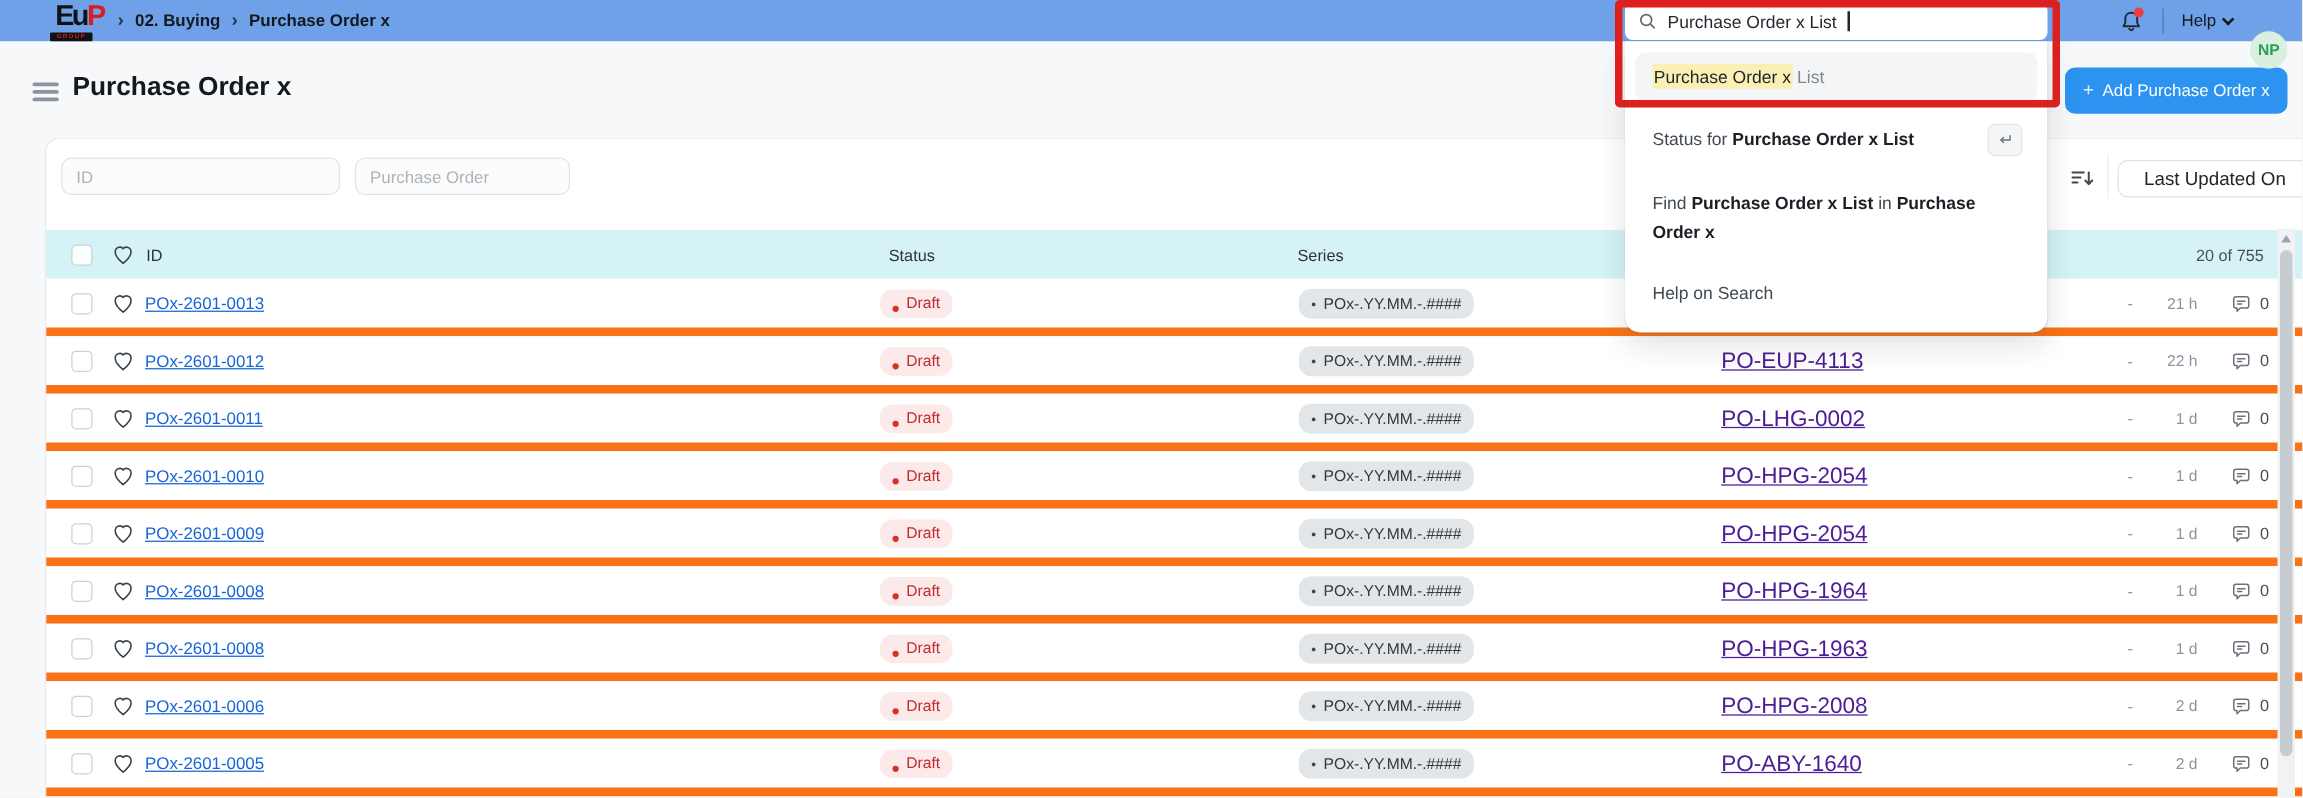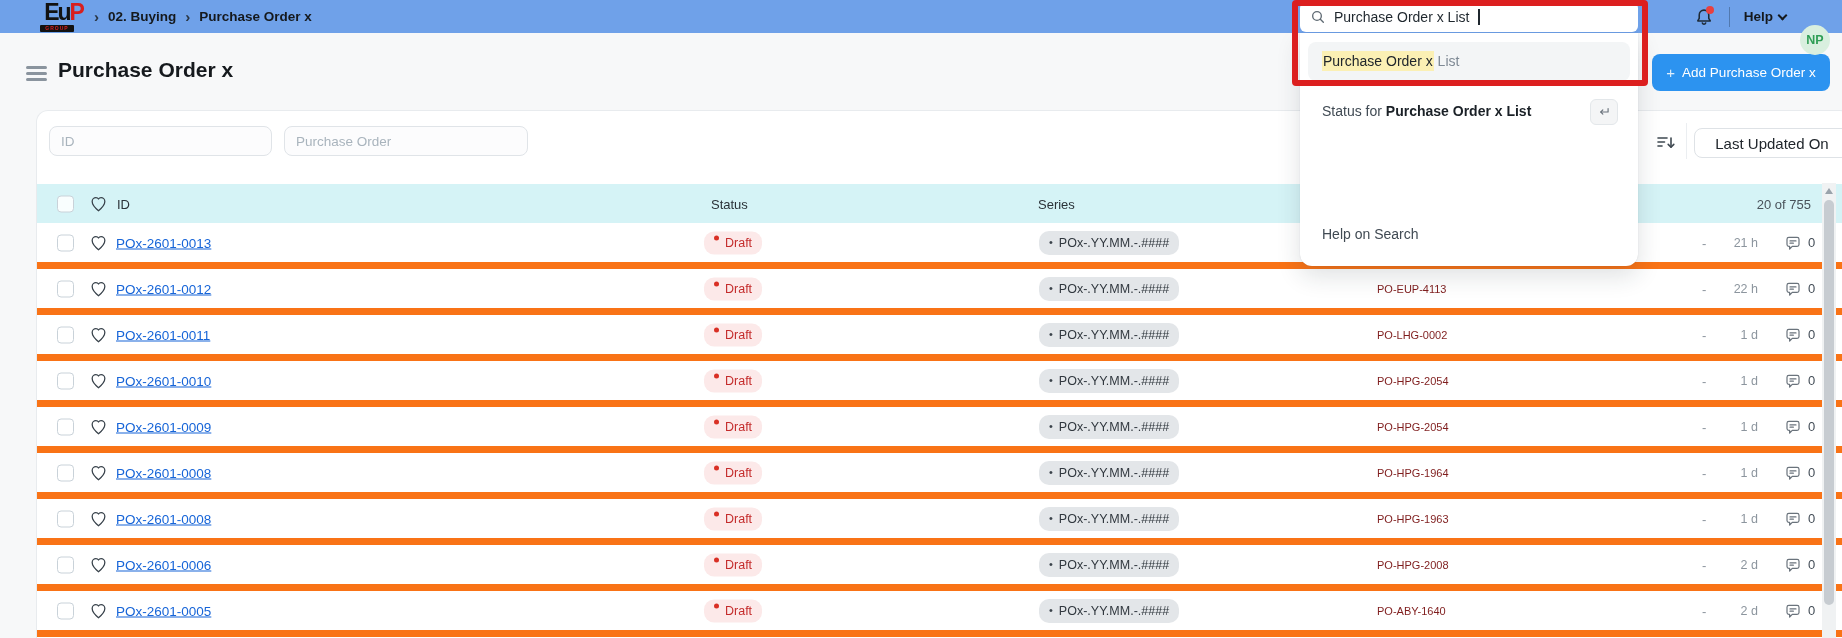--- a/index.html
+++ b/index.html
@@ -11,62 +11,62 @@
   .logo { position:absolute; left:24px; top:2px; width:66px; text-align:center; line-height:20px; }
   .logo-top { font-weight:900; font-size:23px; letter-spacing:-2px; color:#121212; font-family:"Liberation Sans", sans-serif;margin-left:13px; }
   .logo-top .acc { color:#D81F1F; }
   .logo-sub { display:block; margin:0 auto; width:34px; background:#121212; color:#D81F1F; font-size:5px; font-weight:700; letter-spacing:1px; line-height:7px; border-radius:1px; }
   .crumbs { position:absolute; left:94px; top:0; height:33px; display:flex; align-items:center; gap:9px; font-size:13.5px; font-weight:600; color:#15191D; }
   .crumb-sep { font-size:15px; font-weight:600; color:#2A3644; }
   .nav-right { position:absolute; right:12px; top:0; height:33px; display:flex; align-items:center; gap:14px; }
   .bell { position:relative; width:22px; height:22px; cursor:pointer; }
   .bell-dot { position:absolute; right:1px; top:0; width:8px; height:8px; border-radius:50%; background:#E84040; }
   .nav-divider { width:1px; height:20px; background:rgba(25,45,70,.35); }
-  .help { display:flex; align-items:center; gap:6px; font-size:13.5px; font-weight:700; color:#15191D; cursor:pointer; }
+  .help { display:flex; align-items:center; gap:6px; font-size:13.5px; font-weight:400; color:#15191D; cursor:pointer; }
   .chev-down { width:7px; height:7px; border-right:2px solid #15191D; border-bottom:2px solid #15191D; transform:rotate(45deg); margin-top:-3px; }
   .avatar { width:30px; height:30px; border-radius:50%; background:var(--avatar-bg); color:var(--avatar-text); font-size:12.5px; font-weight:700; display:flex; align-items:center; justify-content:center; cursor:pointer;margin-top:46px; }
 
   
   .burger { position:absolute; left:26px; top:66px; width:21px; cursor:pointer; }
   .burger span { display:block; height:2.5px; background:#8A949E; border-radius:2px; margin-bottom:3.5px; }
   .page-title { position:absolute; left:58px; top:58px; font-size:21px; font-weight:700; color:#15191D; }
   .add-btn { position:absolute; left:1652px; top:54px; width:178px; height:37px; background:var(--accent); border:none; border-radius:8px; color:#fff; font-size:13.5px; font-family:"Liberation Sans", sans-serif; cursor:pointer; display:flex; align-items:center; justify-content:center; gap:7px; }
   .add-btn .plus { font-size:15px; opacity:.85; }
 
   
   .card { position:absolute; left:36px; top:110px; width:1816px; height:528px; background:#fff; border:1px solid #E8EBEE; border-bottom:none; border-radius:12px 12px 0 0; }
   .f-input { position:absolute; top:15px; height:30px; border:1px solid #E0E4E8; border-radius:8px; background:#FCFCFD; font-size:13.5px; font-family:"Liberation Sans", sans-serif; color:#30363C; padding:0 11px; outline:none; }
   .f-input::placeholder { color:#A9B4BD; }
   #f-id { left:12px; width:223px; }
-  #f-po { left:247px; width:244px; }
+  #f-po { left:247px; width:172px; }
   .sort-icon { position:absolute; left:1618px; top:21px; width:22px; height:22px; cursor:pointer; }
   .filter-divider { position:absolute; left:1649px; top:12px; width:1px; height:36px; background:#EBEEF1; }
   .sort-btn { position:absolute; left:1657px; top:17px; width:156px; height:30px; background:#fff; border:1px solid #DEE2E6; border-radius:8px; font-size:15px; font-weight:500; font-family:"Liberation Sans", sans-serif; color:#20262C; cursor:pointer; }
 
   
   .lhead { position:absolute; left:0; top:73px; width:100%; height:39px; background:var(--header-cyan); }
   .cell { position:absolute; top:50%; transform:translateY(-50%); }
   .cb { left:20px; width:17px; height:17px; border:1.5px solid #C9D2D9; border-radius:4px; background:rgba(255,255,255,.85); cursor:pointer; }
   .heart { left:52px; width:19px; height:19px; cursor:pointer; }
   .hcol { font-size:13px; color:#2B3238; }
   .h-id { left:80px; }
   .h-status { left:674px; }
   .h-series { left:1001px; }
   .h-count { left:1688px; width:86px; text-align:right; color:#49525A; }
 
   
   .rows { position:absolute; left:0; top:112px; width:100%; }
   .row { position:relative; width:100%; height:46px; border-bottom:7px solid #f97316; background:#fff; }
   .id-link { left:79px; font-size:13.5px; font-weight:500; color:var(--link); text-decoration:underline; cursor:pointer; }
-  .pill { display:inline-flex; align-items:flex-start; gap:6px; border-radius:10px; font-size:12.5px; white-space:nowrap; }
+  .pill { display:inline-flex; align-items:flex-end; gap:6px; border-radius:10px; font-size:12.5px; white-space:nowrap; }
   .p-draft { left:667px; background:var(--draft-bg); color:var(--draft-text); font-weight:500; padding:4.5px 10px; }
   .p-draft .dot { width:5px; height:5px; border-radius:50%; background:#D93025; }
   .p-series { left:1002px; background:var(--series-bg); color:#31383F; padding:5px 10px; }
   .p-series .sdot { color:#3A424A; font-size:11px; }
-  .po { left:1340px; font-size:11px; color:#7f1d1d; }
+  .po { left:1340px; font-size:18px; color:#4c1d95;text-decoration:underline; }
   .dash { left:1665px; font-size:13px; color:#8C959E; }
   .time { left:1661px; width:60px; text-align:right; font-size:12.5px; color:#8C959E; }
   .comments { left:1747px; display:flex; align-items:center; gap:6px; font-size:13px; color:#444E58; cursor:pointer; }
 
   
   .sbar { position:absolute; left:1822px; top:183px; width:14px; height:455px; background:#F0F2F3; z-index:6; }
   .sbar-arrow { position:absolute; left:3px; top:5px; width:0; height:0; border-left:4px solid transparent; border-right:4px solid transparent; border-bottom:6px solid #9AA3AB; }
   .sbar-thumb { position:absolute; left:2px; top:17px; width:10px; height:405px; border-radius:5px; background:#C7CCD1; cursor:pointer; }
 
   
@@ -443,18 +443,21 @@
     </div>
     <div class="opt opt-2">
       <span>Status for </span><b>Purchase Order x List</b>
     </div>
     <div class="enter-key">
       <svg width="14" height="14" viewBox="0 0 24 24" fill="none" stroke="#6A737C" stroke-width="2" stroke-linecap="round" stroke-linejoin="round">
         <path d="M19 6 V12 H6.5"></path>
           <path d="M10 8.5 L6.5 12 L10 15.5"></path>
       </svg>
     </div>
+    <div class="opt opt-3">
+      <span>Find </span><b>Purchase Order x List</b><span> in </span><b>Purchase Order x</b>
+    </div>
     <div class="opt opt-4">Help on Search</div>
   </div>
 
   <div class="annotation"></div>
 
 </div>
 
 </body></html>

